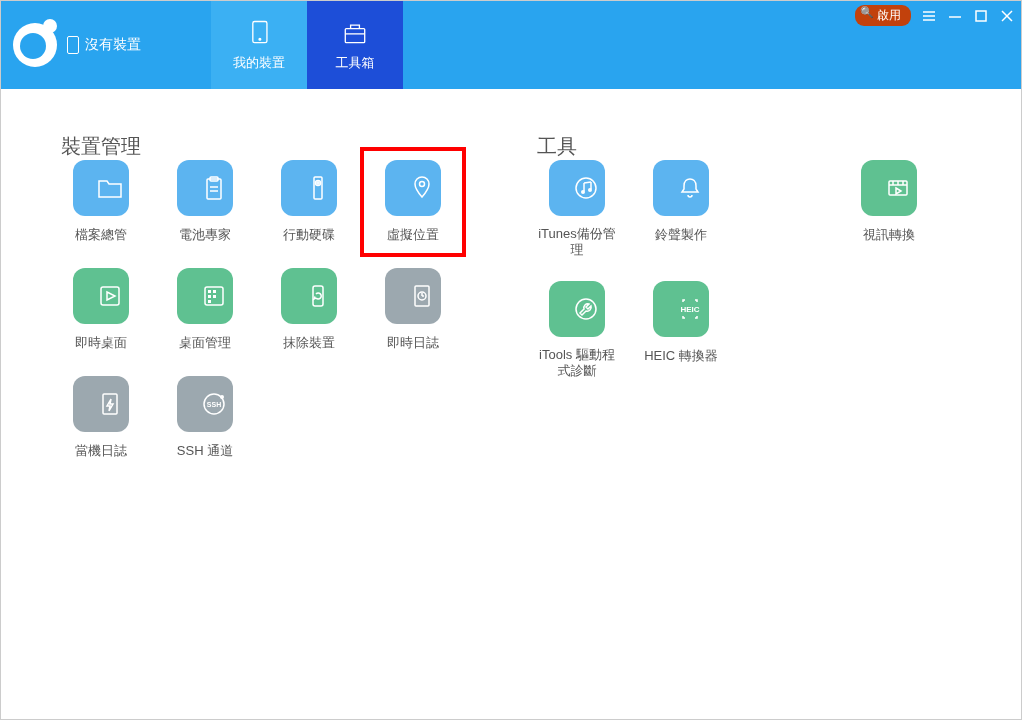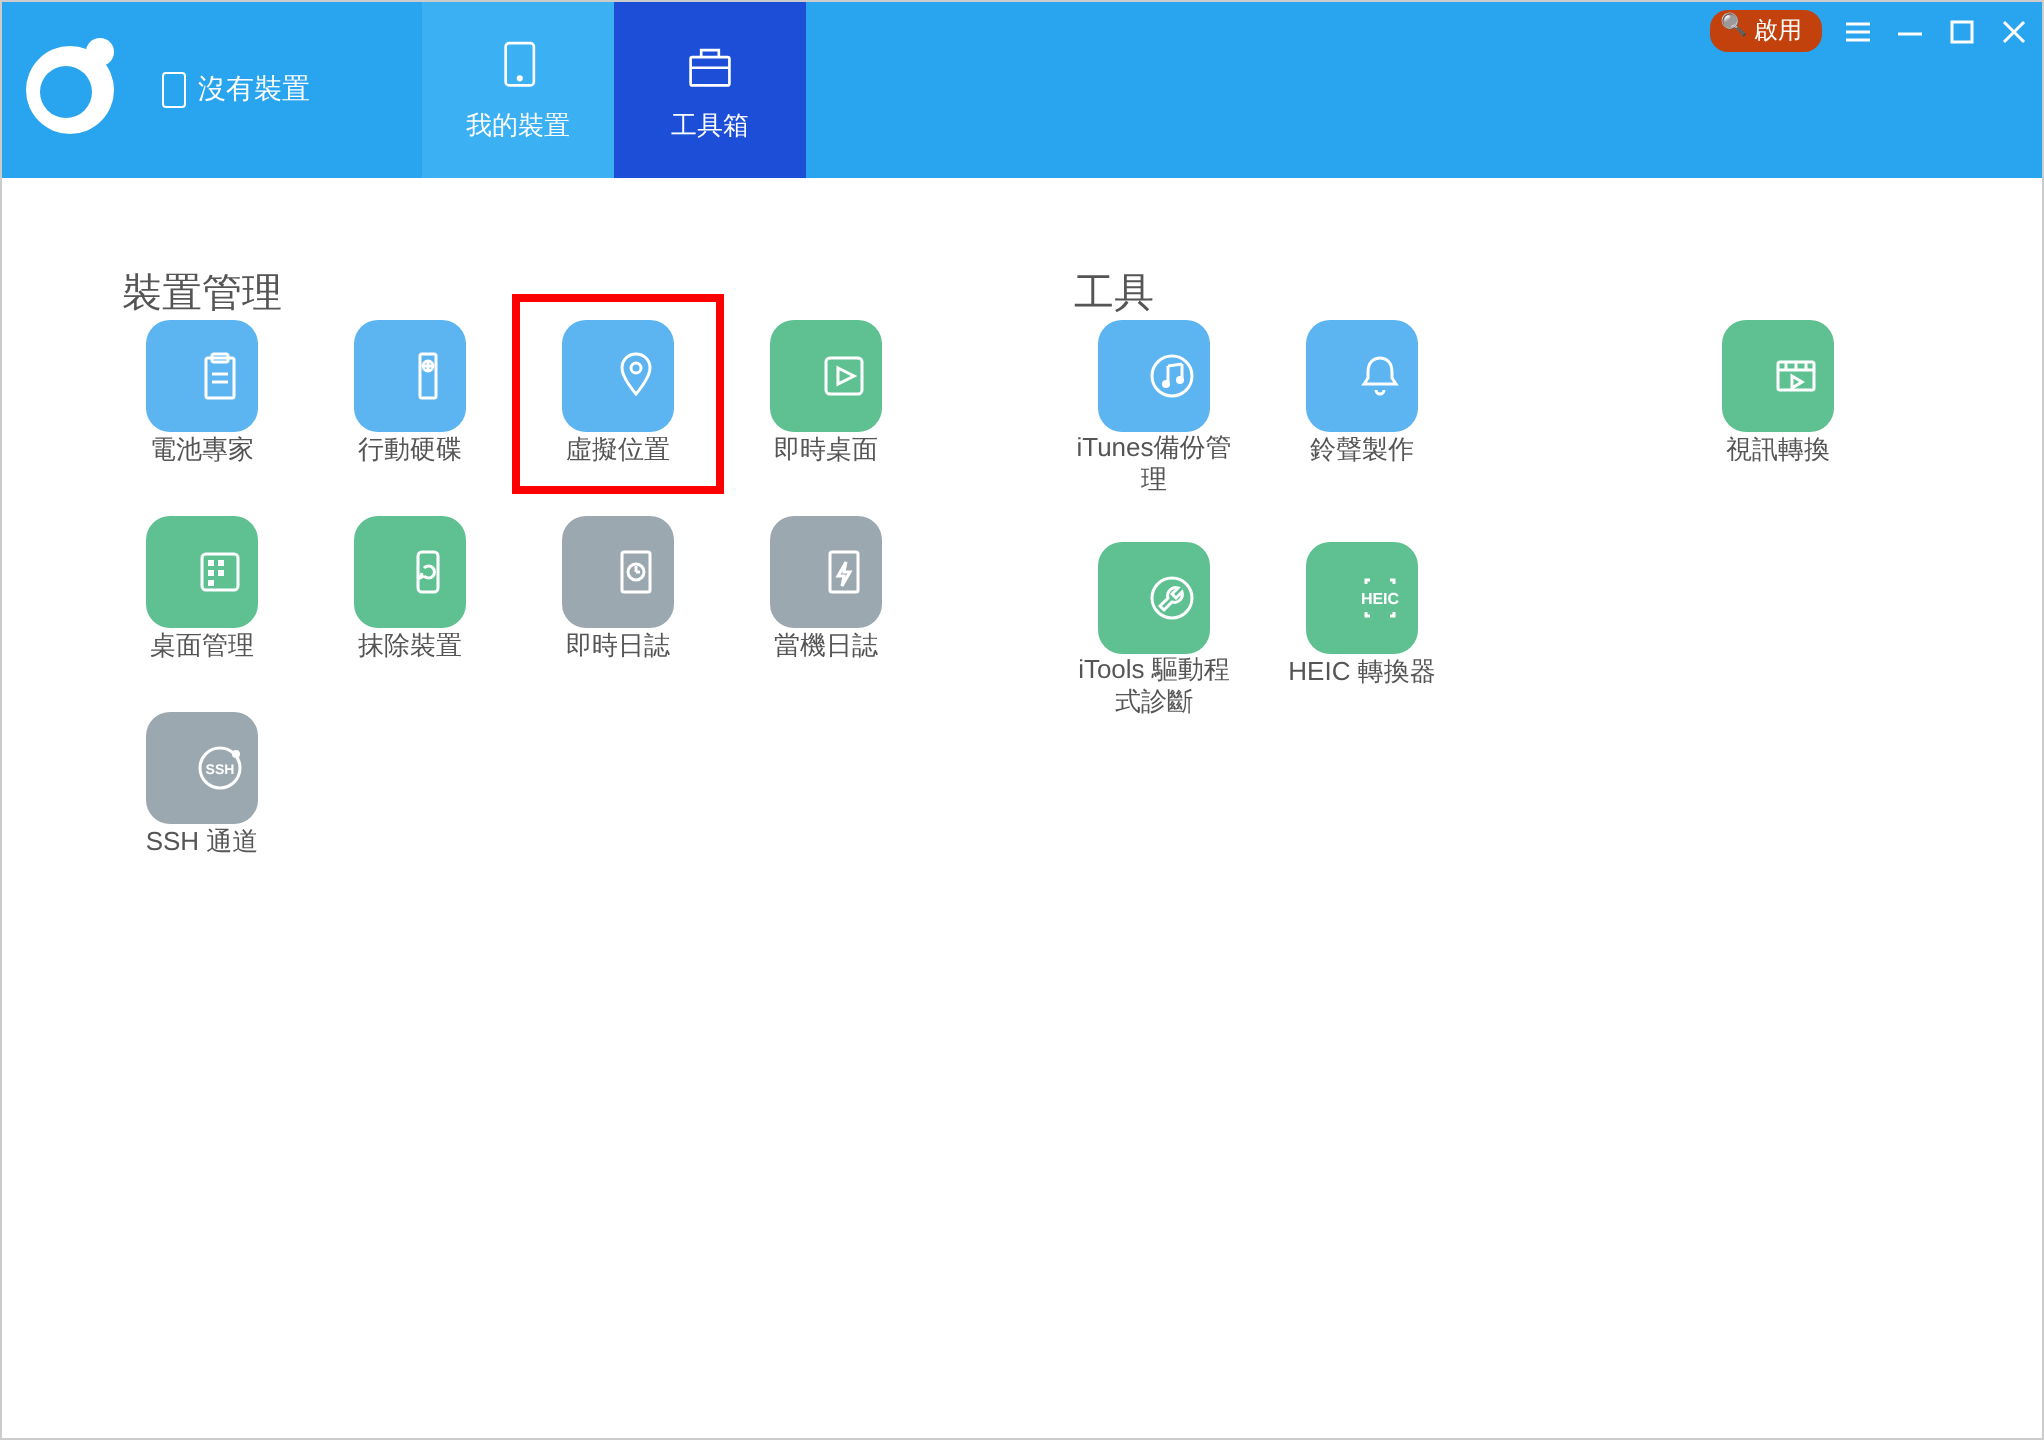--- a/index.html
+++ b/index.html
@@ -26,21 +26,21 @@
       background: #29a4ef;
       display: flex;
       align-items: stretch;
       position: relative;
     }
     .logo-area {
       width: 210px;
       display: flex;
       align-items: center;
       padding-left: 12px;
-      gap: 24px;
+      gap: 10px;
     }
     .logo {
       width: 44px;
       height: 44px;
       background: #fff;
       border-radius: 50%;
       position: relative;
       display: flex;
       align-items: center;
       justify-content: center;
@@ -163,21 +163,21 @@
       cursor: pointer;
       position: relative;
     }
     .tool-icon {
       width: 56px;
       height: 56px;
       border-radius: 12px;
       display: flex;
       align-items: center;
       justify-content: center;
-      margin-bottom: 0;
+      margin-bottom: 10px;
       padding-left: 18px;
     }
     .tool-label {
       font-size: 13px;
       color: #555;
       text-align: center;
       white-space: nowrap;
     }
     .tool-label.multi {
       white-space: normal;
@@ -267,20 +267,28 @@
       </span>
     </div>
   </div>
 
   <div class="content">
 
     <div class="col">
       <h2 class="section-title">裝置管理</h2>
       <div class="grid">
 
+        <div class="tool">
+          <div class="tool-icon blue-icon">
+            <svg class="ico" viewBox="0 0 30 30">
+                <path d="M4 8 h8 l2 3 h12 v13 h-22 z"></path>
+              </svg>
+          </div>
+          <span class="tool-label">檔案總管</span>
+        </div>
 
         <div class="tool">
           <div class="tool-icon blue-icon">
             <svg class="ico" viewBox="0 0 30 30">
                 <rect x="8" y="6" width="14" height="20" rx="1"></rect>
                 <rect x="11" y="4" width="8" height="4" rx="1"></rect>
                 <line x1="11" y1="14" x2="19" y2="14"></line>
                 <line x1="11" y1="18" x2="19" y2="18"></line>
               </svg>
           </div>

